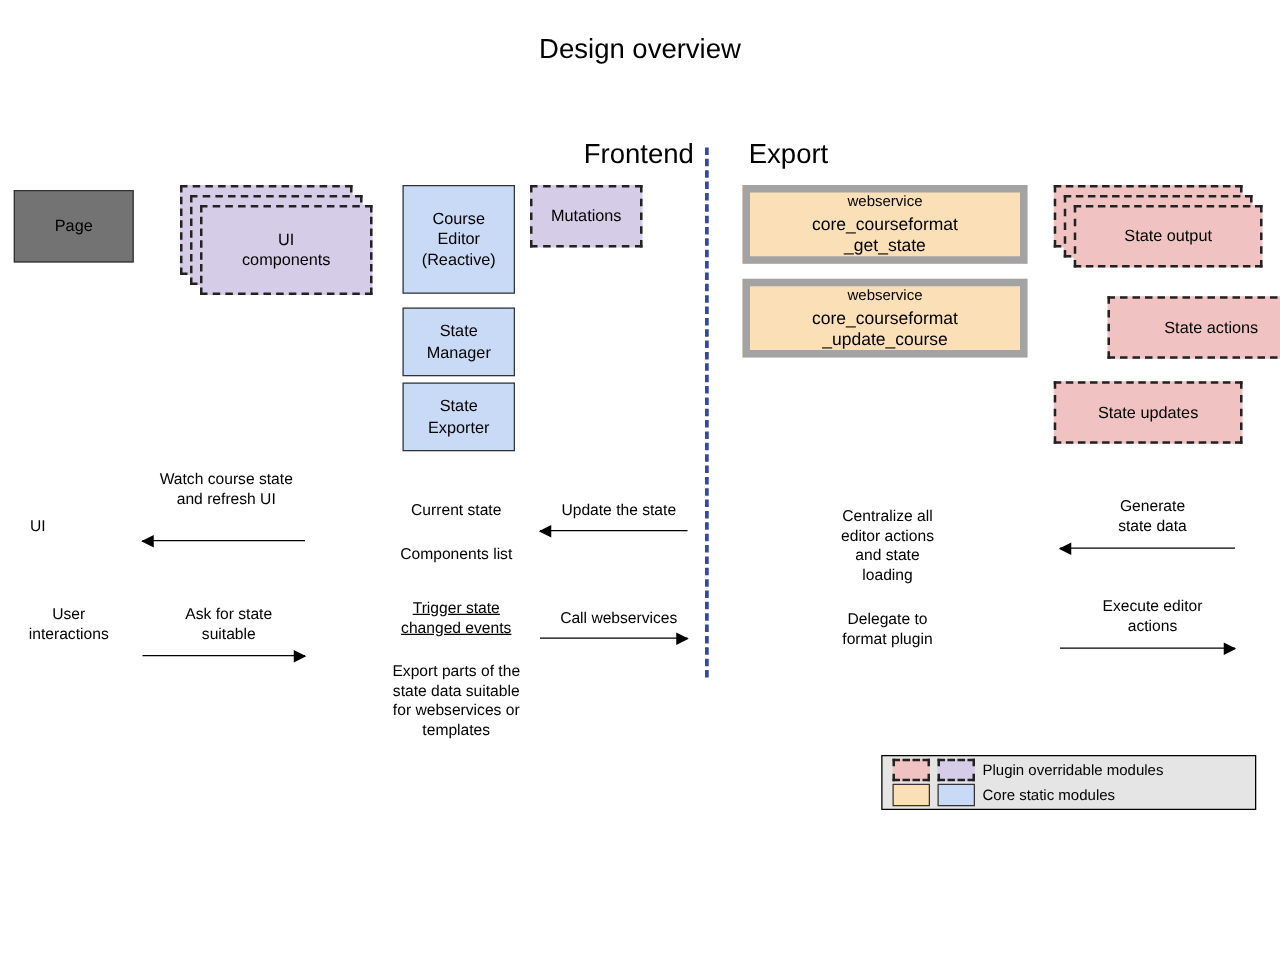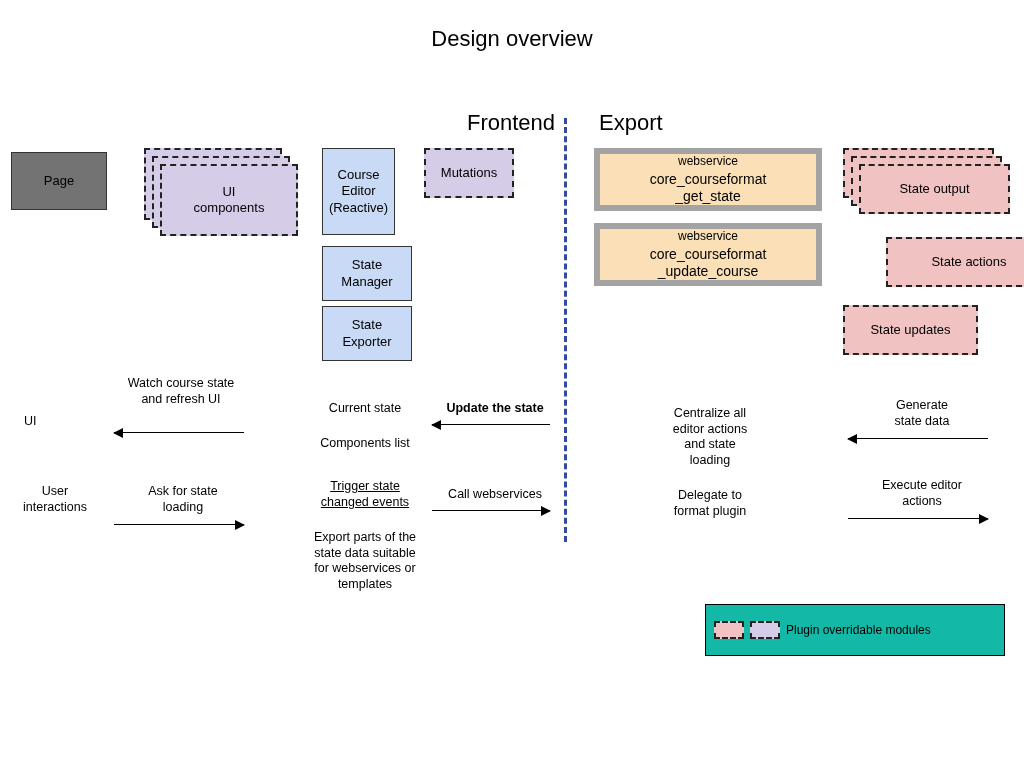--- a/index.html
+++ b/index.html
@@ -67,22 +67,22 @@
     width: 0; height: 0;
     border-top: 5px solid transparent;
     border-bottom: 5px solid transparent;
     top: -4.5px;
   }
   .arrow.right::after { right: -1px; border-left: 10px solid #000; }
   .arrow.left::after  { left: -1px;  border-right: 10px solid #000; }
   .legend {
     position: absolute;
     border: 1px solid #000;
-    padding: 14px 8px;
-    background: #14b8a6;
+    padding: 0 8px;
+    background: #e5e5e5;
   }
   .legend-row {
     display: flex;
     align-items: center;
     gap: 6px;
     margin: 2px 0;
     font-size: 12px;
   }
   .swatch {
     width: 30px; height: 18px;
@@ -99,21 +99,21 @@
 
 <div class="divider"></div>
 
 <div class="box blue-solid" style="left:11px; top:152px; width:96px; height:58px;">Page</div>
 
 <div class="stack-back purple-dash" style="left:144px; top:148px; width:138px; height:72px; background:#d5cce8;"></div>
 <div class="stack-back purple-dash" style="left:152px; top:156px; width:138px; height:72px; background:#d5cce8;"></div>
 <div class="box purple-dash" style="left:160px; top:164px; width:138px; height:72px; white-space:pre-line;">UI
 components</div>
 
-<div class="box blue-light" style="left:322px; top:148px; width:73px; height:87px; white-space:pre-line;">Course
+<div class="box blue-light" style="left:322px; top:148px; width:90px; height:87px; white-space:pre-line;">Course
 Editor
 (Reactive)</div>
 
 <div class="box purple-dash" style="left:424px; top:148px; width:90px; height:50px;">Mutations</div>
 
 <div class="box blue-light" style="left:322px; top:246px; width:90px; height:55px; white-space:pre-line;">State
 Manager</div>
 
 <div class="box blue-light" style="left:322px; top:306px; width:90px; height:55px; white-space:pre-line;">State
 Exporter</div>
@@ -128,43 +128,43 @@
   <span style="white-space:pre-line; font-size:14px;">core_courseformat
 _update_course</span>
 </div>
 
 <div class="stack-back pink-dash" style="left:843px; top:148px; width:151px; height:50px; background:#f0c2c2;"></div>
 <div class="stack-back pink-dash" style="left:851px; top:156px; width:151px; height:50px; background:#f0c2c2;"></div>
 <div class="box pink-dash" style="left:859px; top:164px; width:151px; height:50px;">State output</div>
 
 <div class="box pink-dash" style="left:886px; top:237px; width:166px; height:50px;">State actions</div>
 
-<div class="box pink-dash" style="left:843px; top:305px; width:135px; height:50px;">State updates</div>
+<div class="box pink-dash" style="left:843px; top:305px; width:151px; height:50px;">State updates</div>
 
 <div class="small-text" style="left:24px; top:414px; text-align:left;">UI</div>
 <div class="small-text" style="left:122px; top:376px; width:118px; white-space:pre-line;">Watch course state
 and refresh UI</div>
 <div class="arrow left" style="left:114px; top:432px; width:130px;"></div>
 
 <div class="small-text" style="left:14px; top:484px; width:82px; white-space:pre-line;">User
 interactions</div>
 <div class="small-text" style="left:138px; top:484px; width:90px; white-space:pre-line;">Ask for state
-loading</div>
+suitable</div>
 <div class="arrow right" style="left:114px; top:524px; width:130px;"></div>
 
 <div class="small-text" style="left:295px; top:401px; width:140px;">Current state</div>
 <div class="small-text" style="left:295px; top:436px; width:140px;">Components list</div>
 <div class="small-text" style="left:295px; top:479px; width:140px; white-space:pre-line;text-decoration:underline;">Trigger state
 changed events</div>
 <div class="small-text" style="left:293px; top:530px; width:144px; white-space:pre-line;">Export parts of the
 state data suitable
 for webservices or
 templates</div>
 
-<div class="small-text" style="left:440px; top:401px; width:110px;font-weight:bold;">Update the state</div>
+<div class="small-text" style="left:440px; top:401px; width:110px;">Update the state</div>
 <div class="arrow left" style="left:432px; top:424px; width:118px;"></div>
 
 <div class="small-text" style="left:440px; top:487px; width:110px;">Call webservices</div>
 <div class="arrow right" style="left:432px; top:510px; width:118px;"></div>
 
 <div class="small-text" style="left:660px; top:406px; width:100px; white-space:pre-line;">Centralize all
 editor actions
 and state
 loading</div>
 <div class="small-text" style="left:660px; top:488px; width:100px; white-space:pre-line;">Delegate to
@@ -177,13 +177,18 @@
 <div class="small-text" style="left:862px; top:478px; width:120px; white-space:pre-line;">Execute editor
 actions</div>
 <div class="arrow right" style="left:848px; top:518px; width:140px;"></div>
 
 <div class="legend" style="left:705px; top:604px; width:300px;">
   <div class="legend-row">
     <span class="swatch pink-dash"></span>
     <span class="swatch purple-dash"></span>
     <span>Plugin overridable modules</span>
   </div>
+  <div class="legend-row">
+    <span class="swatch" style="background:#fadfb7; border:1px solid #333;"></span>
+    <span class="swatch" style="background:#c8daf5; border:1px solid #333;"></span>
+    <span>Core static modules</span>
+  </div>
 </div>
 
 </body></html>

